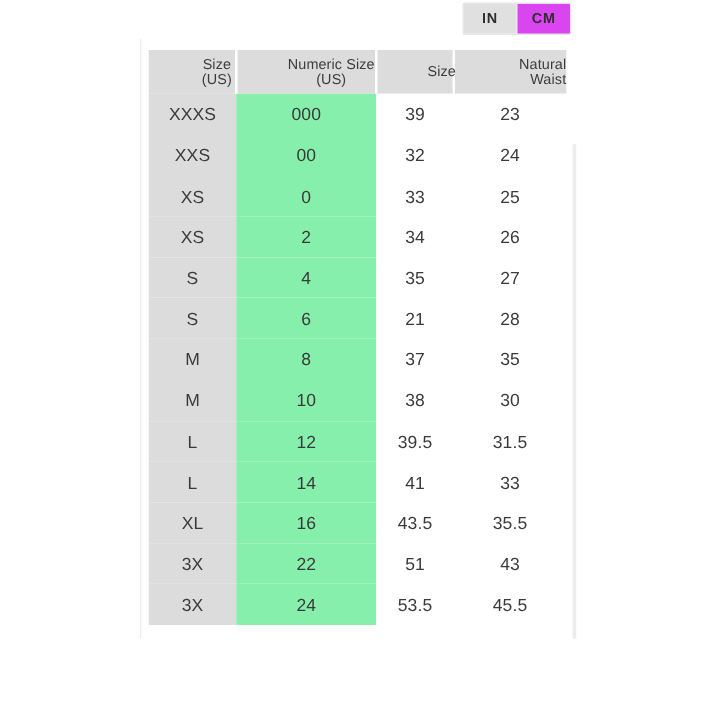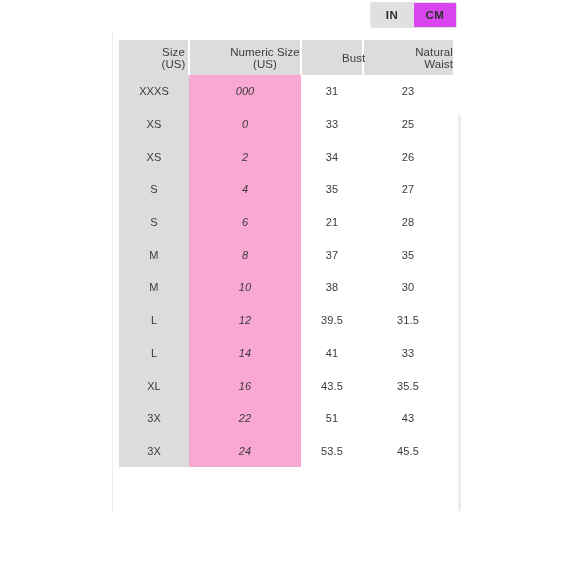--- a/index.html
+++ b/index.html
@@ -94,32 +94,31 @@
     padding-left: 40px;
   }
   .size-table thead th:last-child {
     border-right: none;
     text-align: right;
   }
 
   
   .size-table tbody td {
     height: 32.7px;
-    font-size: 11px;
+    font-size: 14px;
     background: #ffffff;
     letter-spacing: 0.1px;
   }
   .size-table tbody td.c1 {
     background: #dcdcdc;
     color: #3a3a3a;
   }
   .size-table tbody td.c2 {
-    background: #f9a8d4;
-    color: #3a3a3a;
-    font-style: italic;
+    background: #86efac;
+    color: #3a3a3a;
   }
   .size-table tbody td.c3,
   .size-table tbody td.c4 {
     background: #ffffff;
     color: #3a3a3a;
   }
 
   
   col.w1 { width: 70px; }
   col.w2 { width: 112px; }
@@ -164,30 +163,36 @@
       <colgroup>
         <col class="w1">
           <col class="w2">
           <col class="w3">
           <col class="w4">
       </colgroup>
       <thead>
         <tr>
           <th>Size (US)</th>
           <th>Numeric Size (US)</th>
-          <th>Bust</th>
+          <th>Size</th>
           <th>Natural Waist</th>
         </tr>
       </thead>
       <tbody id="table-body">
           <tr>
             <td class="c1">XXXS</td>
             <td class="c2">000</td>
-            <td class="c3">31</td>
+            <td class="c3">39</td>
             <td class="c4">23</td>
+          </tr>
+          <tr>
+            <td class="c1">XXS</td>
+            <td class="c2">00</td>
+            <td class="c3">32</td>
+            <td class="c4">24</td>
           </tr>
           <tr>
             <td class="c1">XS</td>
             <td class="c2">0</td>
             <td class="c3">33</td>
             <td class="c4">25</td>
           </tr>
           <tr>
             <td class="c1">XS</td>
             <td class="c2">2</td>

